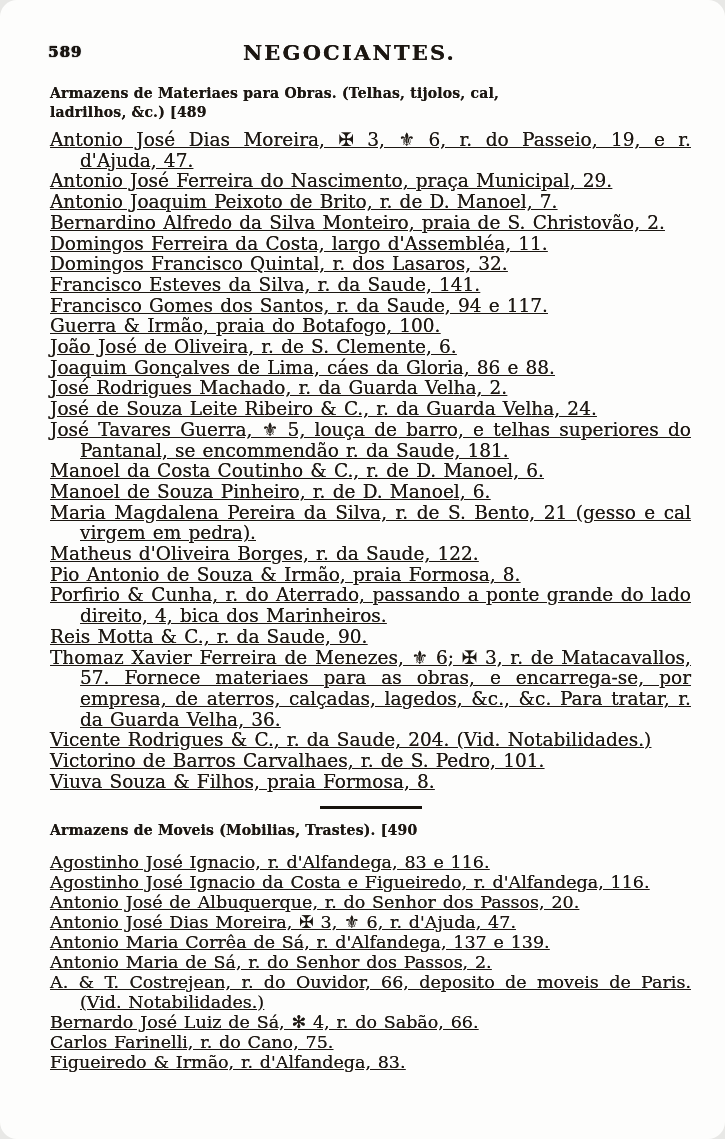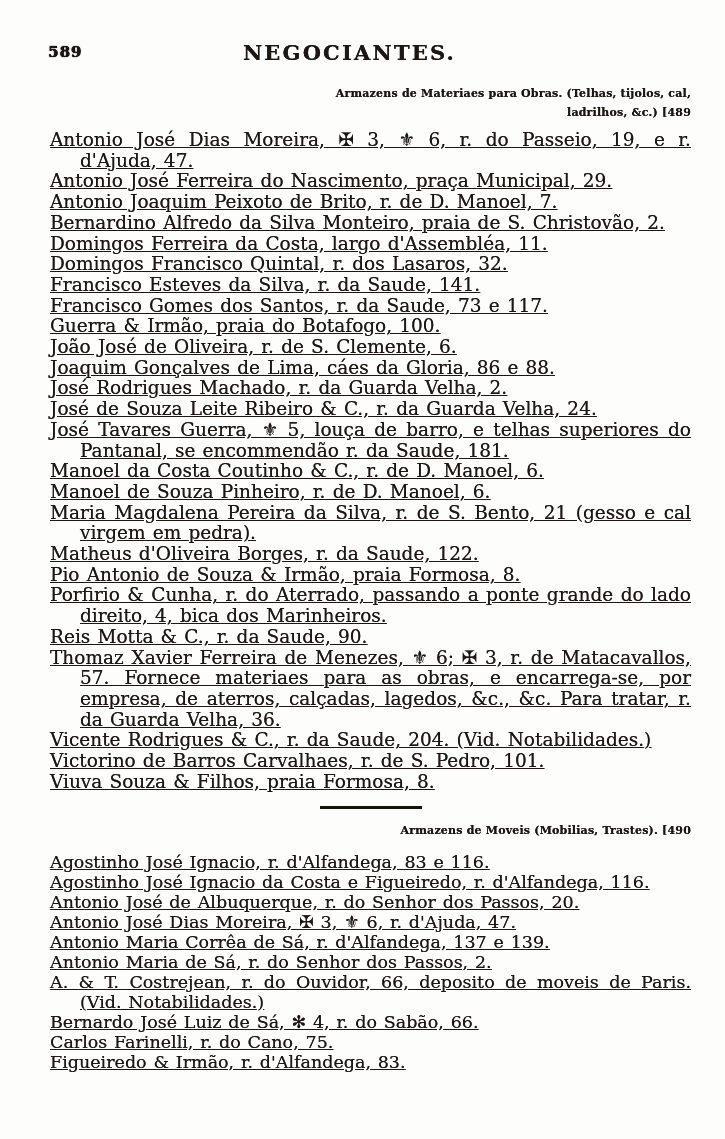--- a/index.html
+++ b/index.html
@@ -11,20 +11,21 @@
     position: relative;
     width: 725px;
     height: 1139px;
     box-sizing: border-box;
     margin: 0;
     padding: 40px 34px 0 50px;
     background: #fdfdfc;
     color: #1c1712;
     font-family: "DejaVu Serif", "DejaVu Sans", serif;
     overflow: hidden;
+    border-radius: 17px;
   }
   .page-header {
     position: relative;
     height: 26px;
   }
   .page-number {
     position: absolute;
     left: -2px;
     top: 3px;
     font-size: 15px;
@@ -36,22 +37,22 @@
     display: block;
     text-align: center;
     margin-right: 42px;
     font-size: 21px;
     font-weight: bold;
     letter-spacing: 2.2px;
     text-shadow: 0 0 0.6px rgba(15,10,5,0.9);
   }
   .section-heading {
     margin: 18px 0 8px 0;
-    text-align: right;
-    font-size: 11px;
+    text-align: left;
+    font-size: 14px;
     font-weight: bold;
     line-height: 19px;
     letter-spacing: 0.2px;
     white-space: pre-line;
     text-shadow: 0 0 0.6px rgba(20,14,8,0.85);
   }
   .section-heading.heading-2 {
     margin: 12px 0 12px 0;
   }
   .entries {
@@ -95,21 +96,21 @@
     <h2 class="section-heading">Armazens de Materiaes para Obras. (Telhas, tijolos, cal,
 ladrilhos, &amp;c.) [489</h2>
     <div class="entries entries-1">
         <p class="entry">Antonio José Dias Moreira, ✠ 3, ⚜ 6, r. do Passeio, 19, e r. d'Ajuda, 47.</p>
         <p class="entry">Antonio José Ferreira do Nascimento, praça Municipal, 29.</p>
         <p class="entry">Antonio Joaquim Peixoto de Brito, r. de D. Manoel, 7.</p>
         <p class="entry">Bernardino Alfredo da Silva Monteiro, praia de S. Christovão, 2.</p>
         <p class="entry">Domingos Ferreira da Costa, largo d'Assembléa, 11.</p>
         <p class="entry">Domingos Francisco Quintal, r. dos Lasaros, 32.</p>
         <p class="entry">Francisco Esteves da Silva, r. da Saude, 141.</p>
-        <p class="entry">Francisco Gomes dos Santos, r. da Saude, 73 e 117.</p>
+        <p class="entry">Francisco Gomes dos Santos, r. da Saude, 94 e 117.</p>
         <p class="entry">Guerra &amp; Irmão, praia do Botafogo, 100.</p>
         <p class="entry">João José de Oliveira, r. de S. Clemente, 6.</p>
         <p class="entry">Joaquim Gonçalves de Lima, cáes da Gloria, 86 e 88.</p>
         <p class="entry">José Rodrigues Machado, r. da Guarda Velha, 2.</p>
         <p class="entry">José de Souza Leite Ribeiro &amp; C., r. da Guarda Velha, 24.</p>
         <p class="entry">José Tavares Guerra, ⚜ 5, louça de barro, e telhas superiores do Pantanal, se encommendão r. da Saude, 181.</p>
         <p class="entry">Manoel da Costa Coutinho &amp; C., r. de D. Manoel, 6.</p>
         <p class="entry">Manoel de Souza Pinheiro, r. de D. Manoel, 6.</p>
         <p class="entry">Maria Magdalena Pereira da Silva, r. de S. Bento, 21 (gesso e cal virgem em pedra).</p>
         <p class="entry">Matheus d'Oliveira Borges, r. da Saude, 122.</p>

